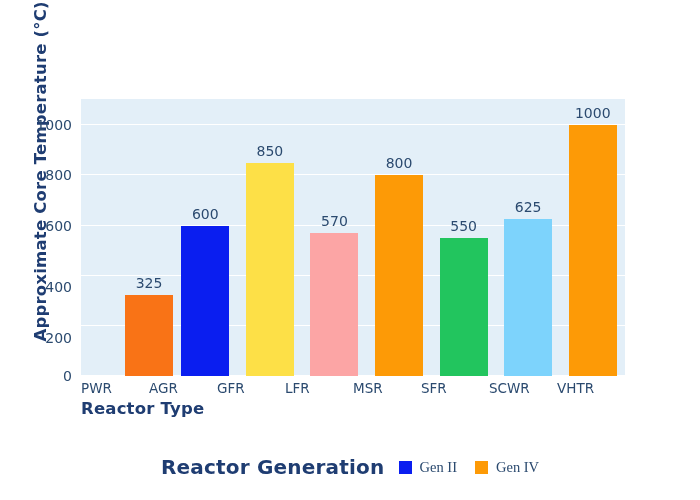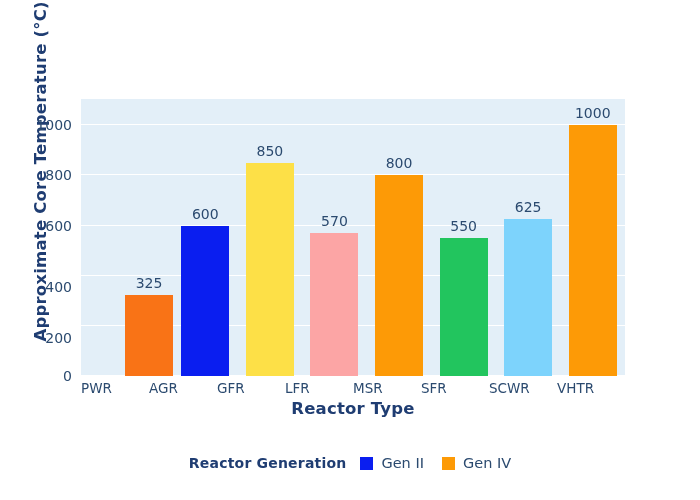--- a/index.html
+++ b/index.html
@@ -112,40 +112,39 @@
     font-size: 13.5px;
     color: #2b4a6f;
   }
 
   
   #xlabel {
     position: absolute;
     left: 81px;
     top: 399px;
     width: 544px;
-    text-align: center;
     font-size: 16.5px;
     font-weight: 600;
     color: #1f3d72;
     letter-spacing: 0.2px;
   }
 
   
   #legend {
     position: absolute;
     left: 0;
     top: 455px;
     width: 700px;
     display: flex;
     align-items: center;
     justify-content: center;
     gap: 14px;
   }
   #legend-title {
-    font-size: 14px;
+    font-size: 20px;
     font-weight: 600;
     color: #1f3d72;
     letter-spacing: 0.2px;
   }
   .legend-entry {
     display: flex;
     align-items: center;
     gap: 8px;
   }
   .legend-swatch {
@@ -235,21 +234,21 @@
       <div class="xtick">MSR</div>
       <div class="xtick">SFR</div>
       <div class="xtick">SCWR</div>
       <div class="xtick">VHTR</div>
     </div>
 
   <div id="xlabel">Reactor Type</div>
 
   <div id="legend">
     <div id="legend-title">Reactor Generation</div>
-    <div id="legend-entries" style="display: flex; align-items: flex-end; gap: 18px;">
+    <div id="legend-entries" style="display: flex; align-items: flex-end; gap: 18px; font-family: Liberation Serif, serif;">
         <div class="legend-entry">
           <span class="legend-swatch" style="background: rgb(10, 30, 240);"></span>
           <span class="legend-text">Gen II</span>
         </div>
         <div class="legend-entry">
           <span class="legend-swatch" style="background: rgb(253, 154, 6);"></span>
           <span class="legend-text">Gen IV</span>
         </div>
       </div>
   </div>

